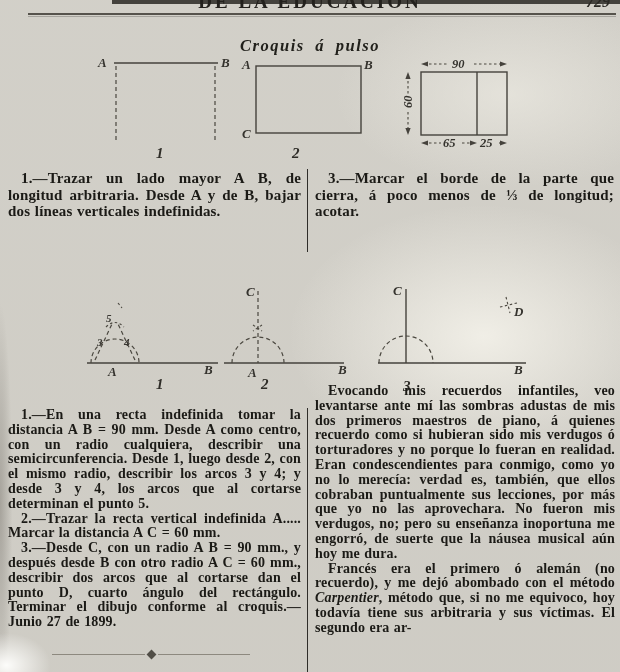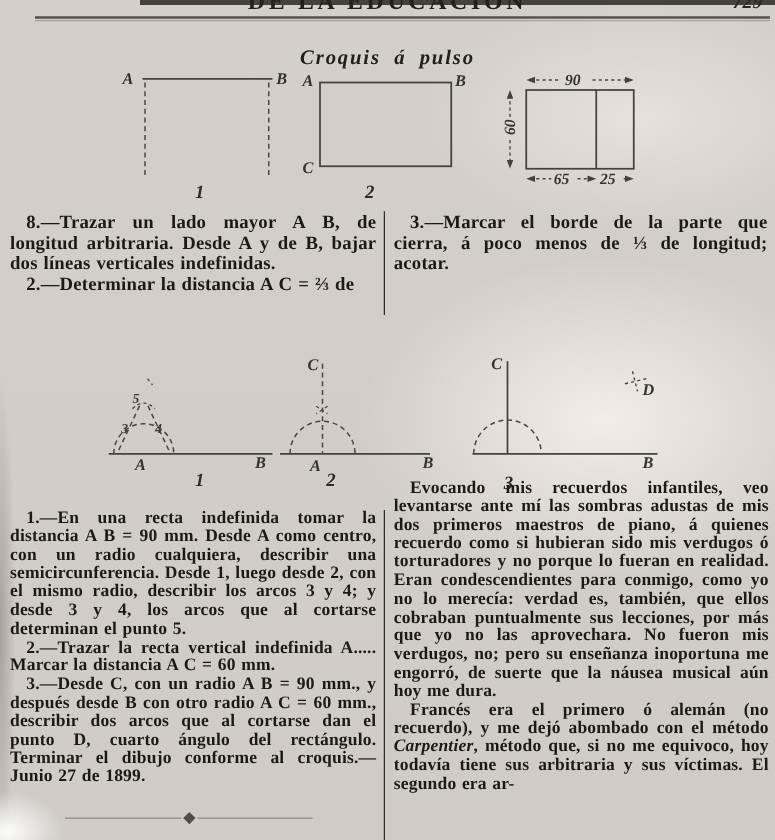--- a/index.html
+++ b/index.html
@@ -128,22 +128,21 @@
       <line class="dashed-fine" x1="499" y1="87" x2="504" y2="87"></line>
       <polygon class="arrow" points="421,87 428,84.4 428,89.6"></polygon>
       <polygon class="arrow" points="477,87 470,84.4 470,89.6"></polygon>
       <polygon class="arrow" points="507,87 500,84.4 500,89.6"></polygon>
       <text class="dim-label" x="443" y="91">65</text>
       <text class="dim-label" x="480" y="91">25</text>
     </g>
   </svg>
 
   <div class="col block1" id="b1-left">
-    <p class="body-text indent">8.—Trazar un lado mayor A B, de longitud arbitraria. Desde A y de B, bajar dos líneas verticales indefinidas.</p>
-    <p class="body-text indent">2.—Determinar la distancia A C = ⅔ de</p>
+    <p class="body-text indent">1.—Trazar un lado mayor A B, de longitud arbitraria. Desde A y de B, bajar dos líneas verticales indefinidas.</p>
   </div>
   <div class="col-divider" id="divider1"></div>
   <div class="col block1" id="b1-right">
     <p class="body-text indent">3.—Marcar el borde de la parte que cierra, á poco menos de ⅓ de longitud; acotar.</p>
   </div>
 
 
   <svg id="geo-svg" width="620" height="118" viewBox="0 0 620 118">
 
     <g>

